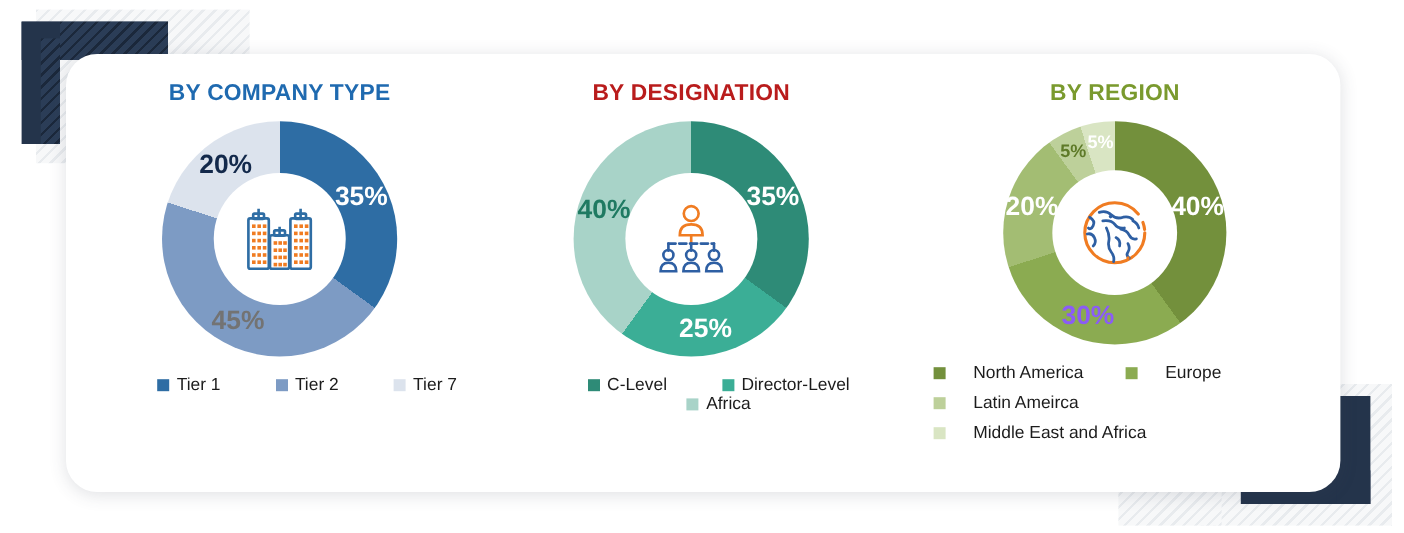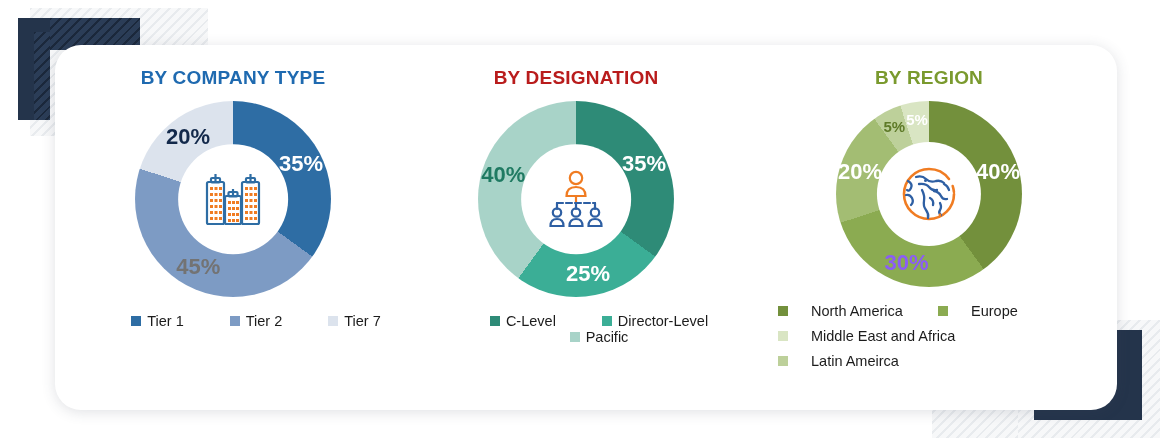--- a/index.html
+++ b/index.html
@@ -365,21 +365,21 @@
         <div class="legend-item">
           <span class="swatch" style="background: rgb(46, 139, 119);"></span>
           <span>C-Level</span>
         </div>
         <div class="legend-item">
           <span class="swatch" style="background: rgb(59, 174, 150);"></span>
           <span>Director-Level</span>
         </div>
         <div class="legend-item">
           <span class="swatch" style="background: rgb(168, 211, 200);"></span>
-          <span>Pacific</span>
+          <span>Africa</span>
         </div>
       </div>
     </div>
 
     <div class="panel panel-region">
       <div class="panel-title" style="color: rgb(122, 154, 46);">BY REGION</div>
 
       <div class="donut-wrap region">
         <div class="donut" id="donut-region" style="background: conic-gradient(rgb(115, 144, 60) 0deg, rgb(115, 144, 60) 144deg, rgb(139, 171, 81) 144deg, rgb(139, 171, 81) 252deg, rgb(163, 189, 115) 252deg, rgb(163, 189, 115) 324deg, rgb(189, 208, 154) 324deg, rgb(189, 208, 154) 342deg, rgb(217, 229, 195) 342deg, rgb(217, 229, 195) 360deg);"></div>
         <div class="donut-hole"></div>
@@ -412,25 +412,25 @@
 
       <div class="legend cols2" id="legend-region">
         <div class="legend-item">
           <span class="swatch" style="background: rgb(115, 144, 60);"></span>
           <span>North America</span>
         </div>
         <div class="legend-item">
           <span class="swatch" style="background: rgb(139, 171, 81);"></span>
           <span>Europe</span>
         </div>
+        <div class="legend-item">
+          <span class="swatch" style="background: rgb(189, 208, 154);"></span>
+          <span>Latin Ameirca</span>
+        </div>
         <div class="legend-item full">
           <span class="swatch" style="background: rgb(217, 229, 195);"></span>
           <span>Middle East and Africa</span>
         </div>
-        <div class="legend-item">
-          <span class="swatch" style="background: rgb(189, 208, 154);"></span>
-          <span>Latin Ameirca</span>
-        </div>
       </div>
     </div>
 
   </div>
 </div>
 
 </body></html>

